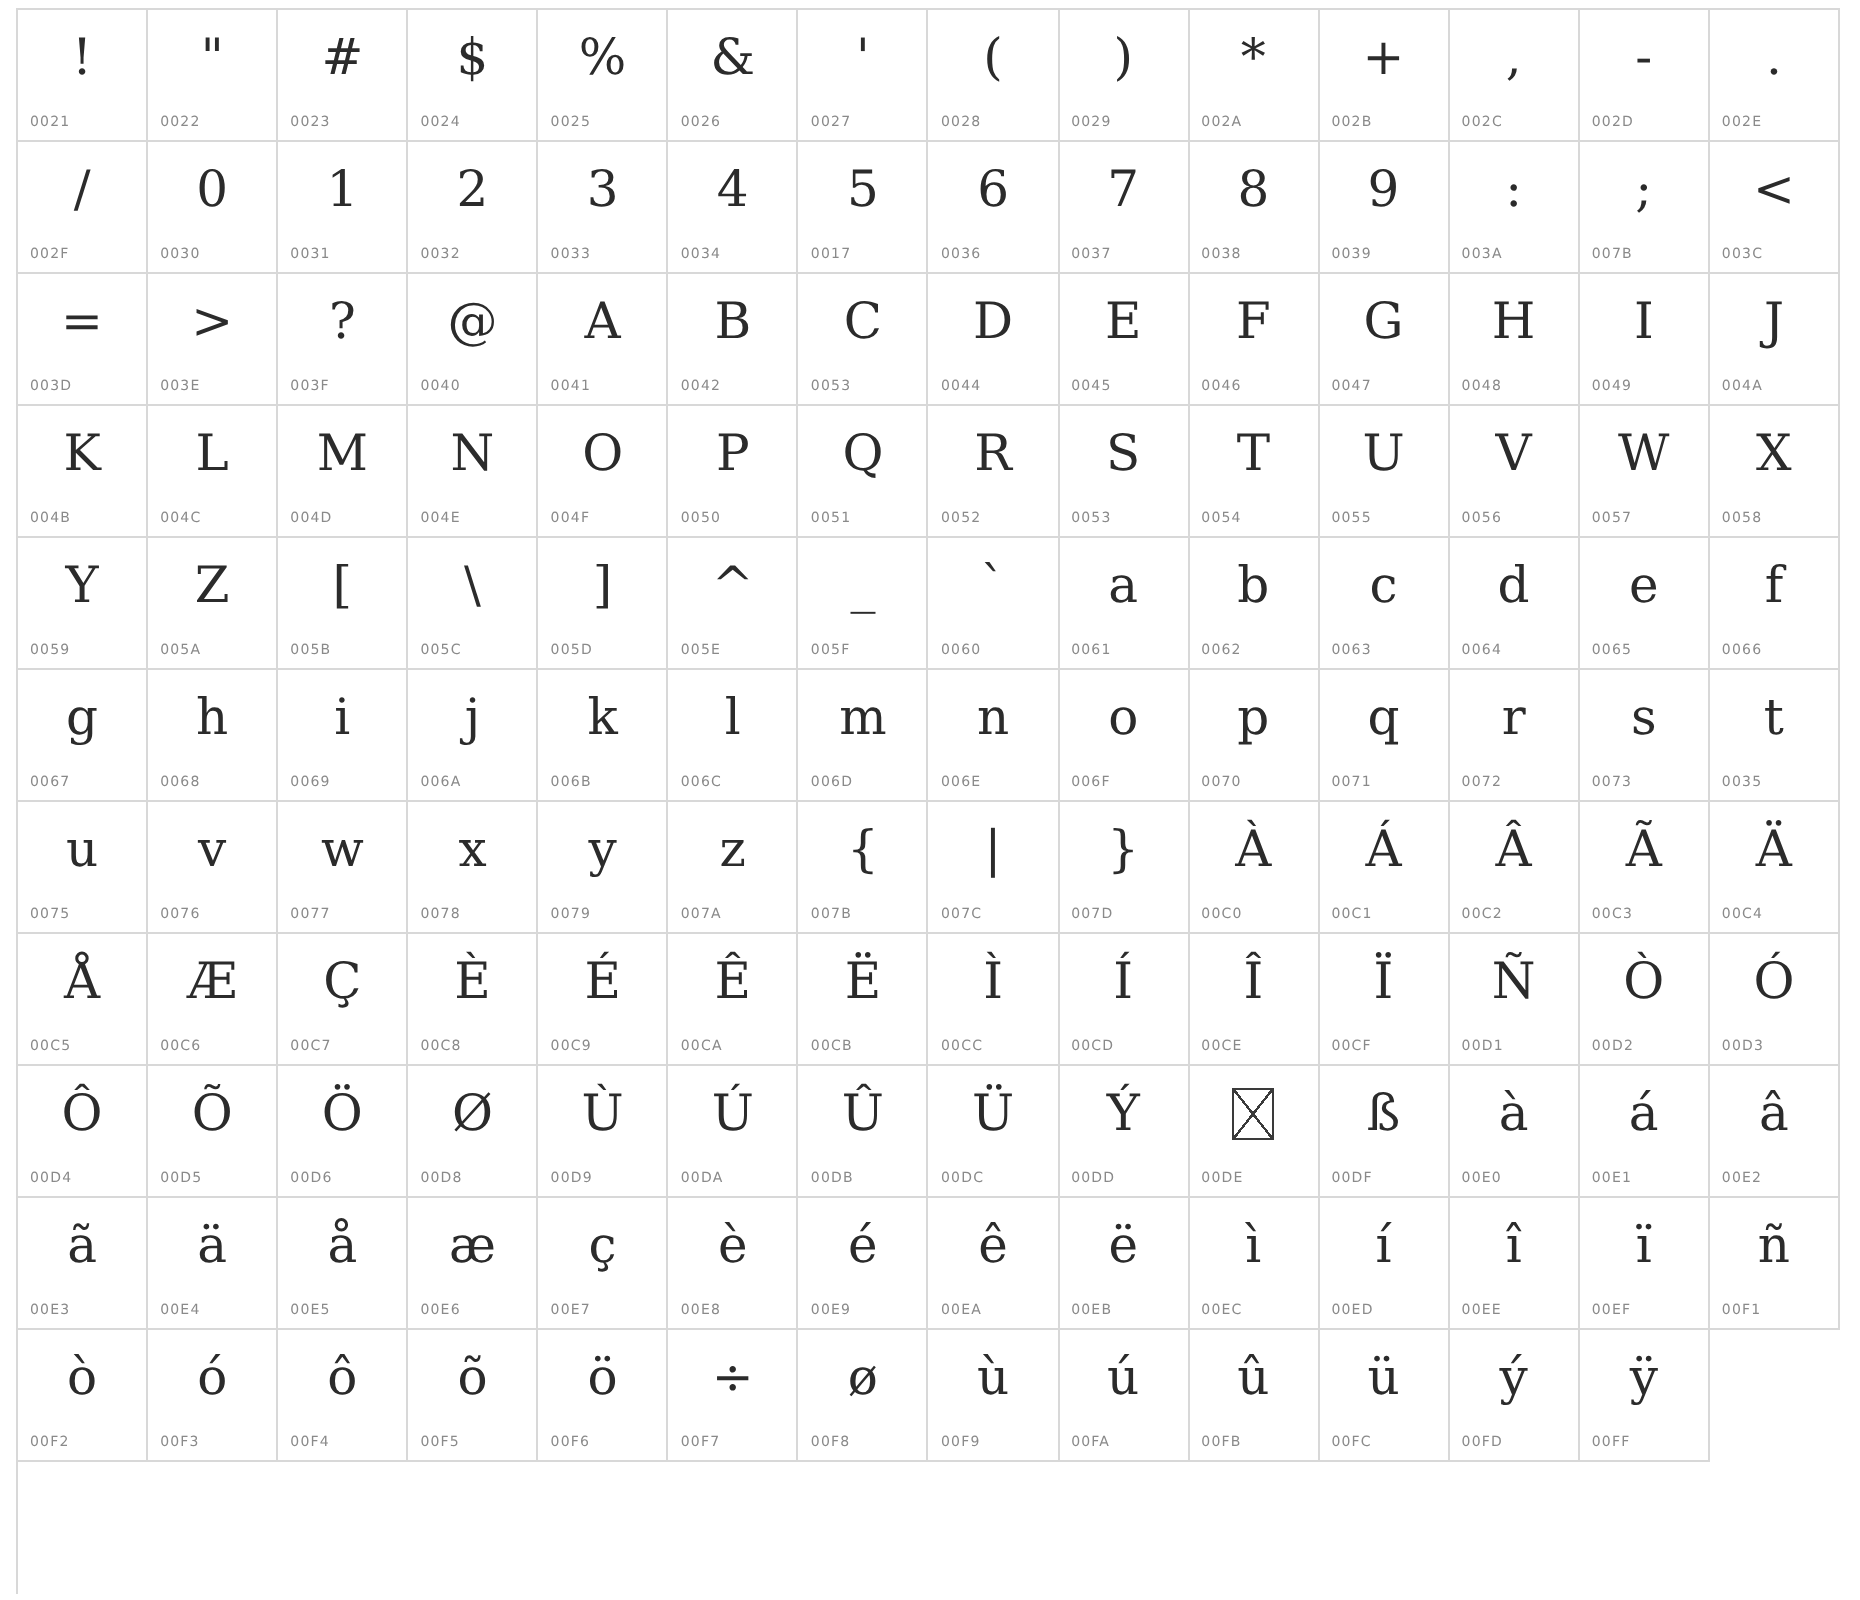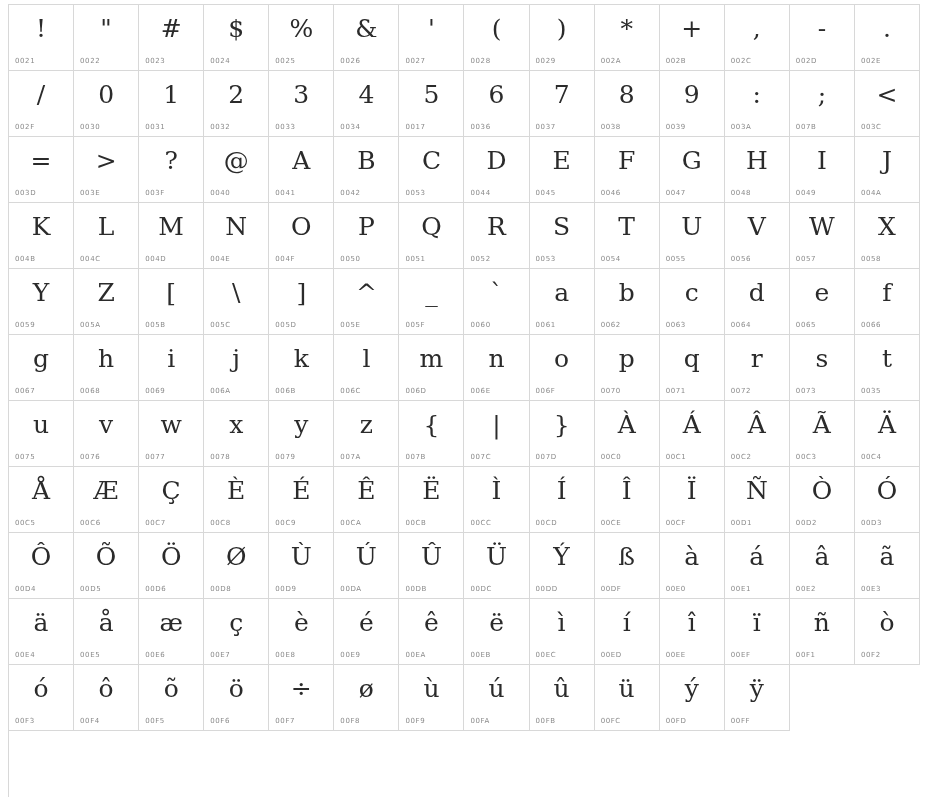--- a/index.html
+++ b/index.html
@@ -560,20 +560,24 @@
     </div>
     <div class="glyph-cell">
       <div class="glyph-char">Ü</div>
       <div class="glyph-code">00DC</div>
     </div>
     <div class="glyph-cell">
       <div class="glyph-char">Ý</div>
       <div class="glyph-code">00DD</div>
     </div>
     <div class="glyph-cell">
+      <div class="glyph-char notdef"></div>
+      <div class="glyph-code">00DE</div>
+    </div>
+    <div class="glyph-cell">
       <div class="glyph-char">ß</div>
       <div class="glyph-code">00DF</div>
     </div>
     <div class="glyph-cell">
       <div class="glyph-char">à</div>
       <div class="glyph-code">00E0</div>
     </div>
     <div class="glyph-cell">
       <div class="glyph-char">á</div>
       <div class="glyph-code">00E1</div>

